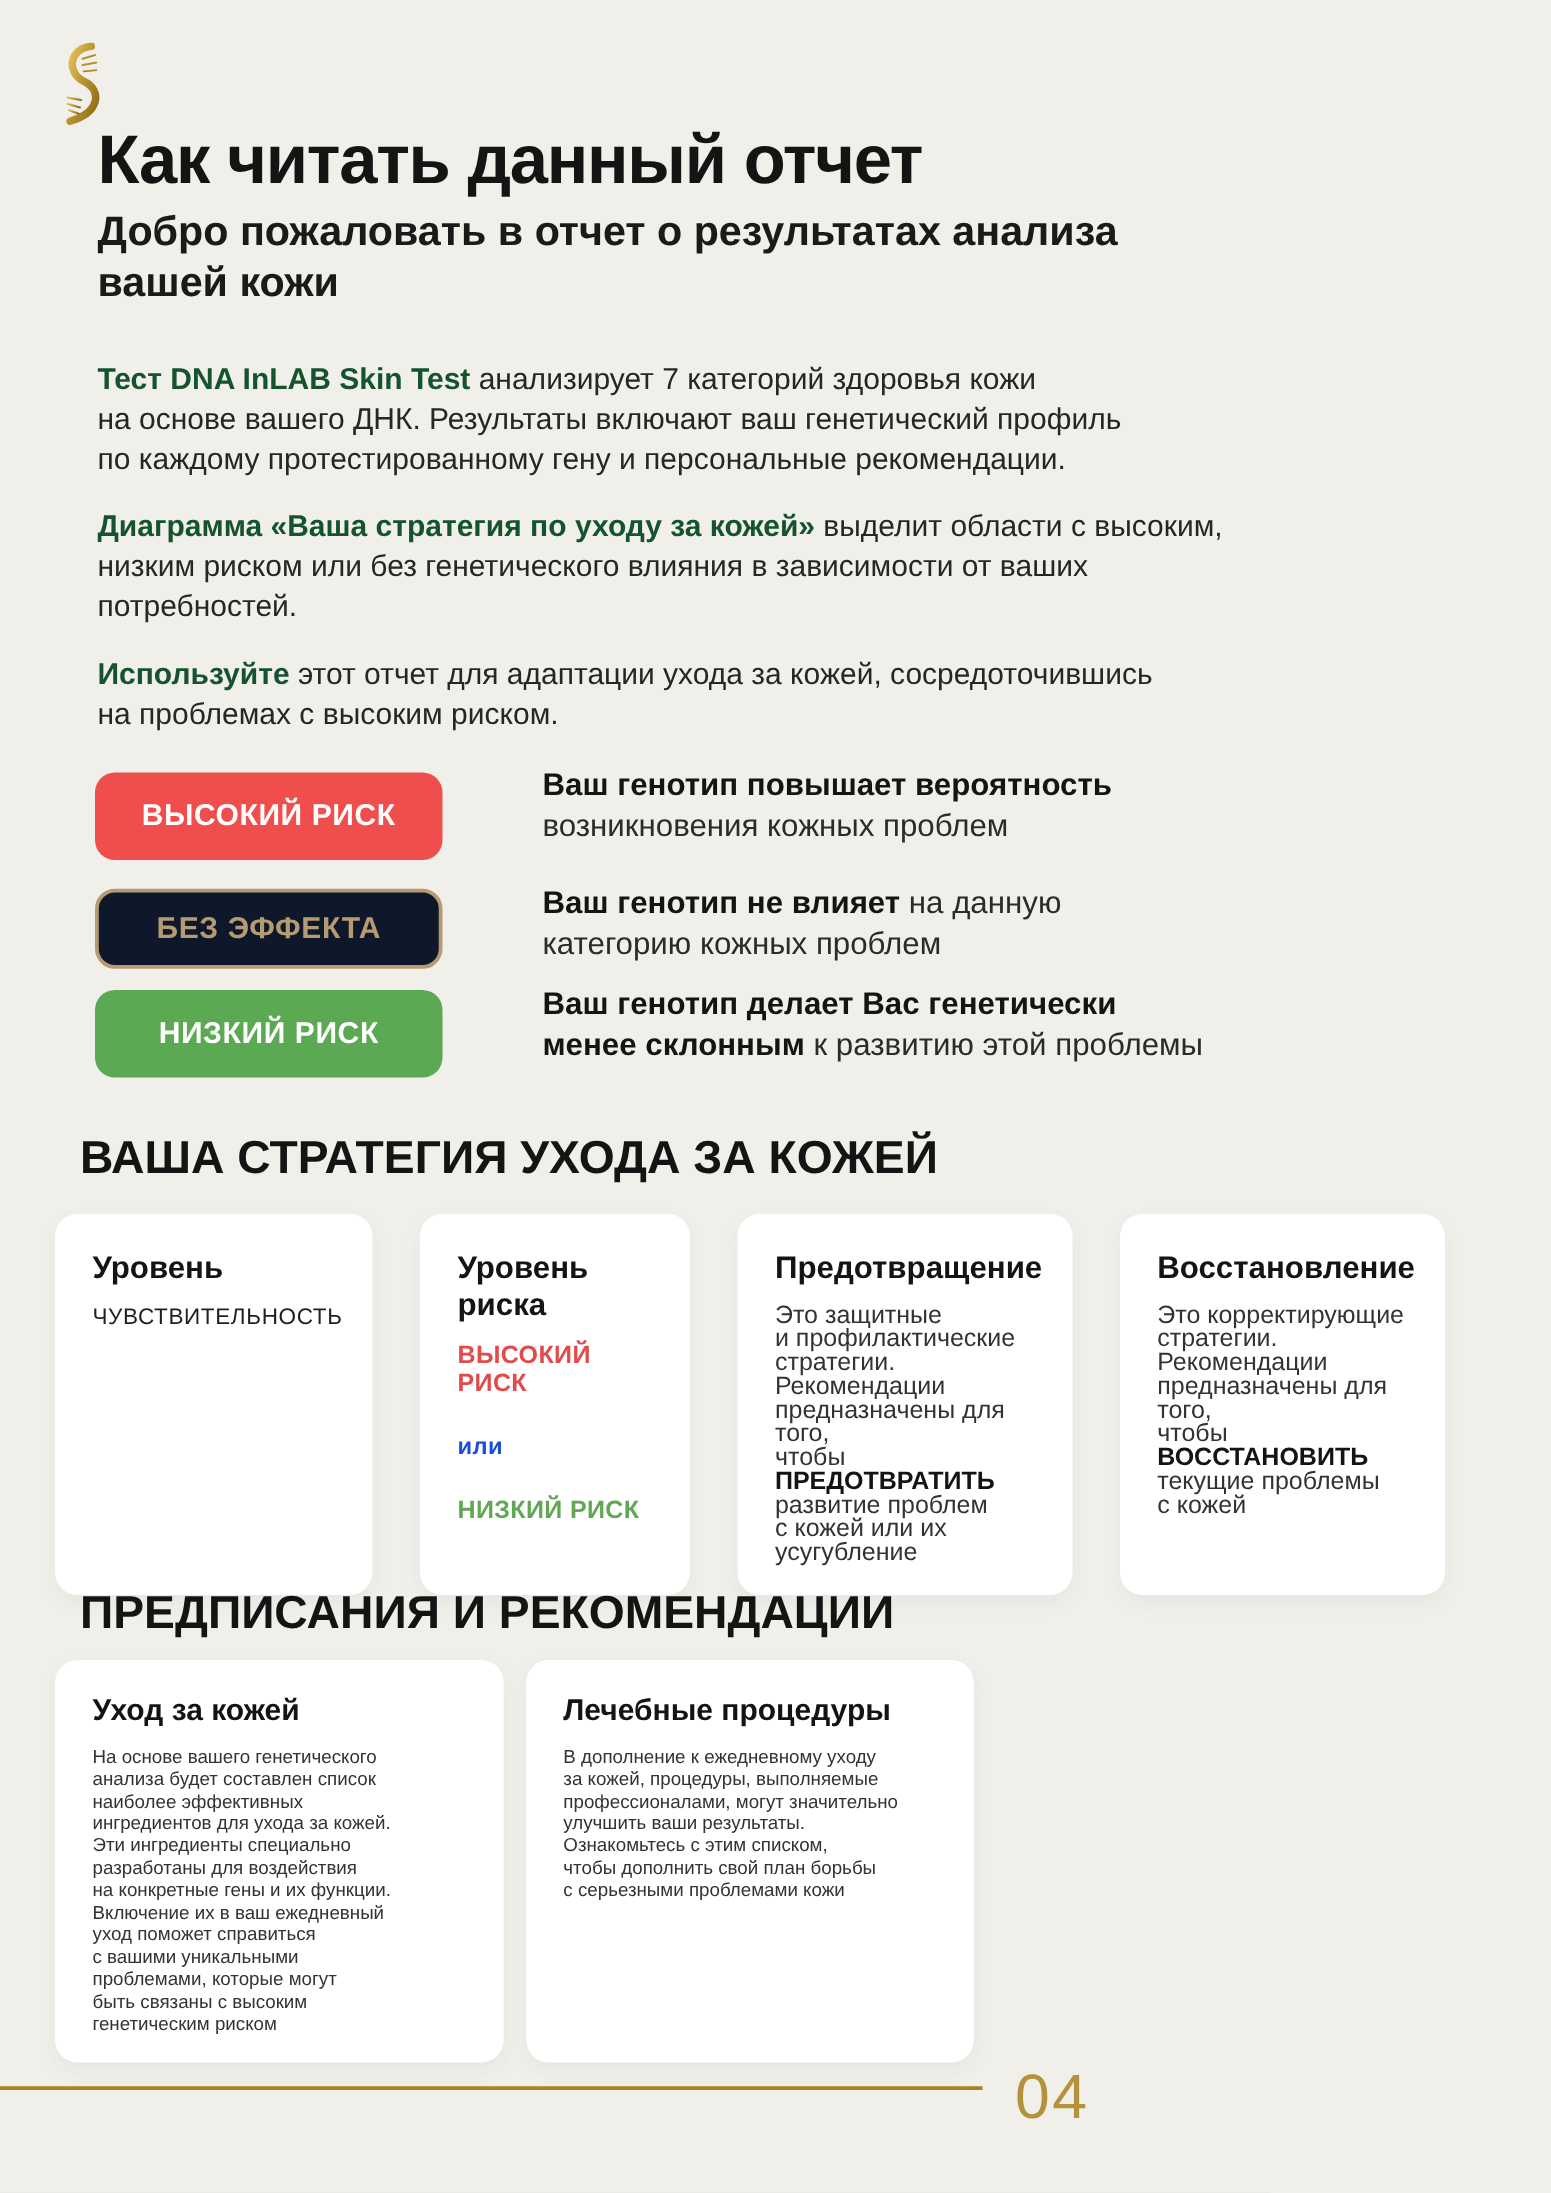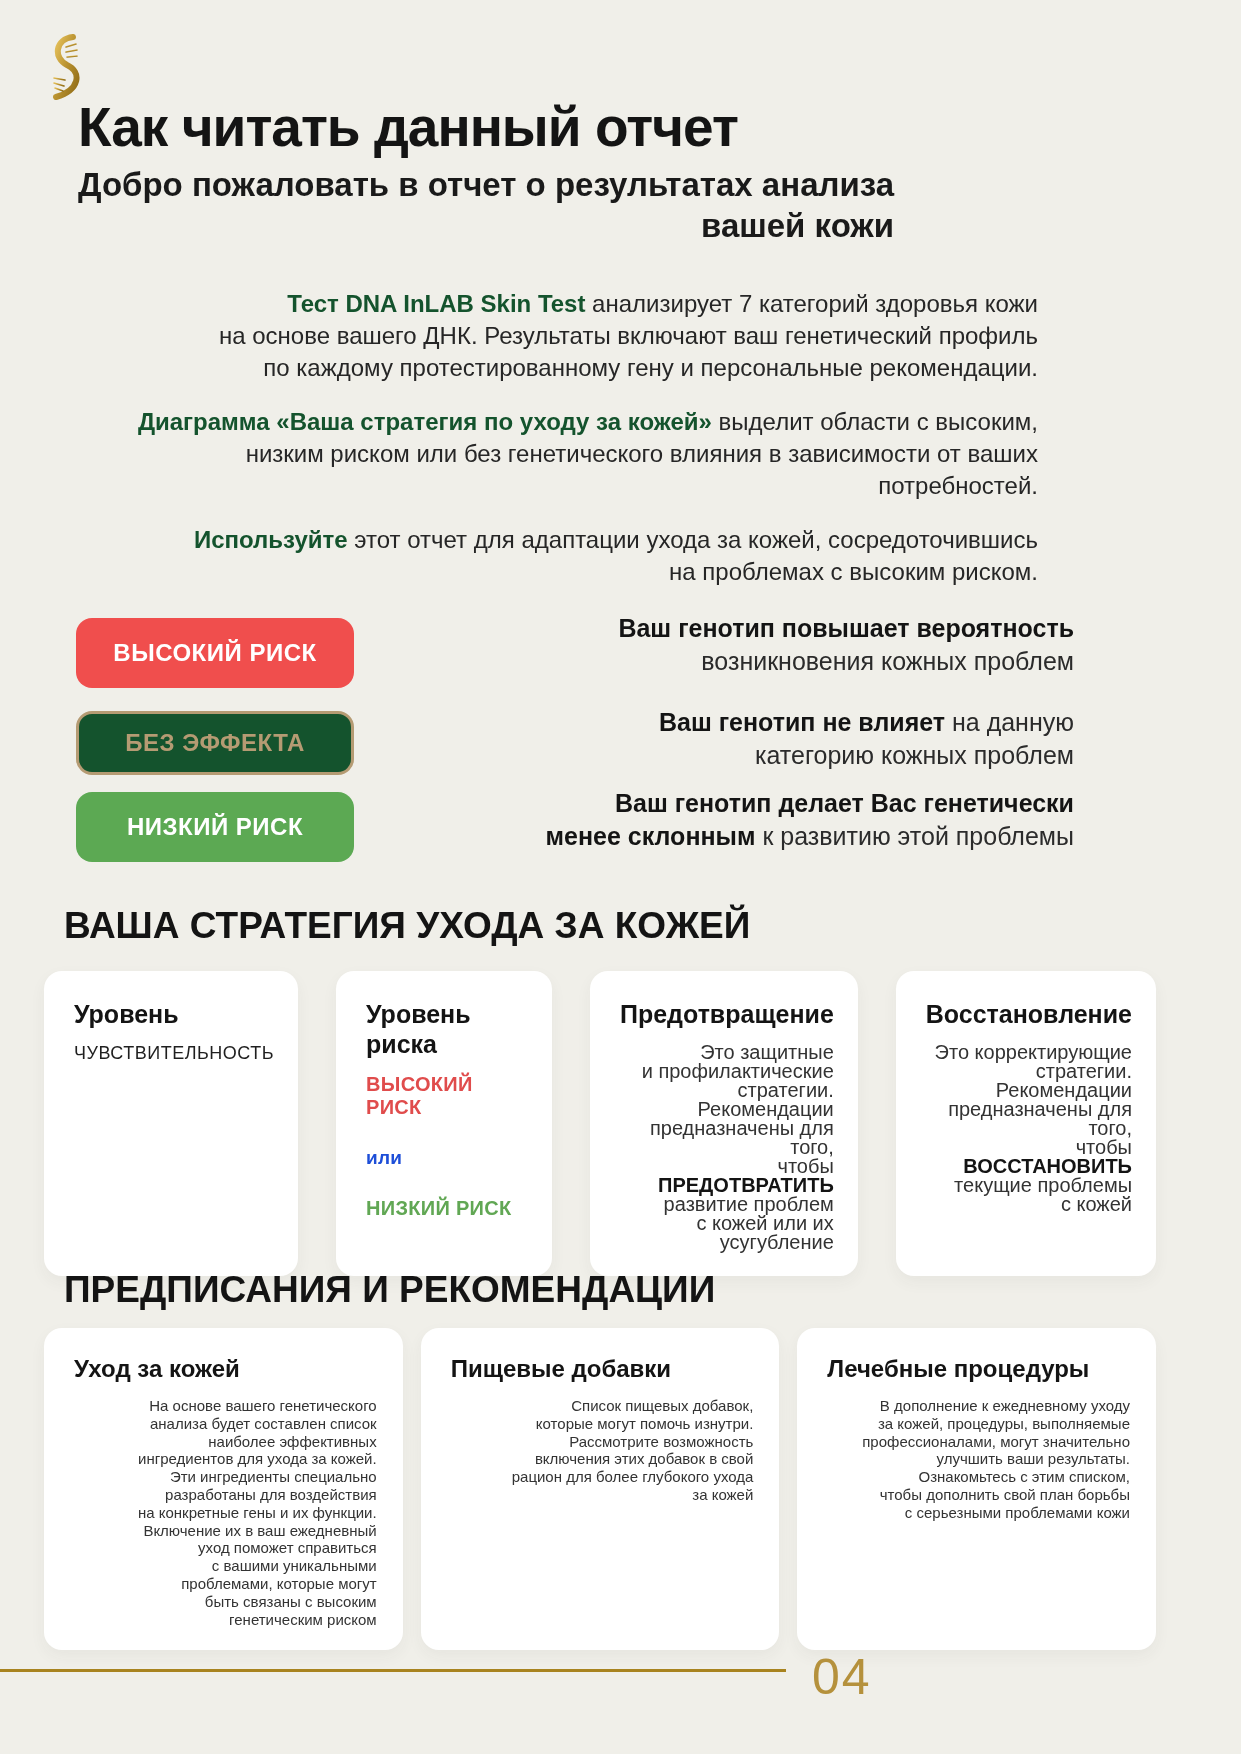--- a/index.html
+++ b/index.html
@@ -6,21 +6,21 @@
   html,body{margin:0;padding:0;background:#e6e6e1;}
   .page{
     position:relative;
     width:1241px;height:1754px;
     margin:0 auto;
     background:#F0EFE9;
     font-family:"Liberation Sans","DejaVu Sans",sans-serif;
     color:#1c1c1c;
     overflow:hidden;
   }
-  .pre{white-space:pre-line;text-align:right;}
+  .pre{white-space:pre-line;}
 
   
   .logo{position:absolute;left:46px;top:34px;width:40px;height:66px;}
 
   
   .h1{
     position:absolute;left:78px;top:96px;
     font-size:55px;font-weight:800;letter-spacing:-1px;
     line-height:62px;color:#141414;margin:0;
   }
@@ -39,21 +39,21 @@
 
   
   .legend-badge{
     position:absolute;left:76px;width:278px;
     display:flex;align-items:center;justify-content:center;
     border-radius:16px;
     font-size:24px;font-weight:700;letter-spacing:.5px;
     box-sizing:border-box;
   }
   .legend-badge.high{top:618px;height:70px;background:#F04E4D;color:#ffffff;}
-  .legend-badge.none{top:711px;height:64px;background:#14532d;color:#B59B73;border:3px solid #B59B73;}
+  .legend-badge.none{top:711px;height:64px;background:#0f172a;color:#B59B73;border:3px solid #B59B73;}
   .legend-badge.low{top:792px;height:70px;background:#5CA953;color:#ffffff;}
 
   .legend-desc{
     position:absolute;left:434px;width:640px;
     font-size:25px;line-height:33px;color:#2b2b2b;
   }
   .legend-desc b{font-weight:700;color:#141414;}
   .legend-desc.d0{top:612px;}
   .legend-desc.d1{top:706px;}
   .legend-desc.d2{top:787px;}
@@ -208,29 +208,20 @@
 разработаны для воздействия
 на конкретные гены и их функции.
 Включение их в ваш ежедневный
 уход поможет справиться
 с вашими уникальными
 проблемами, которые могут
 быть связаны с высоким
 генетическим риском</div>
     </div>
     <div class="card">
-      <p class="card-title">Пищевые добавки</p>
-      <div class="card-body-sm pre">Список пищевых добавок,
-которые могут помочь изнутри.
-Рассмотрите возможность
-включения этих добавок в свой
-рацион для более глубокого ухода
-за кожей</div>
-    </div>
-    <div class="card">
       <p class="card-title">Лечебные процедуры</p>
       <div class="card-body-sm pre">В дополнение к ежедневному уходу
 за кожей, процедуры, выполняемые
 профессионалами, могут значительно
 улучшить ваши результаты.
 Ознакомьтесь с этим списком,
 чтобы дополнить свой план борьбы
 с серьезными проблемами кожи</div>
     </div>
   </div>

